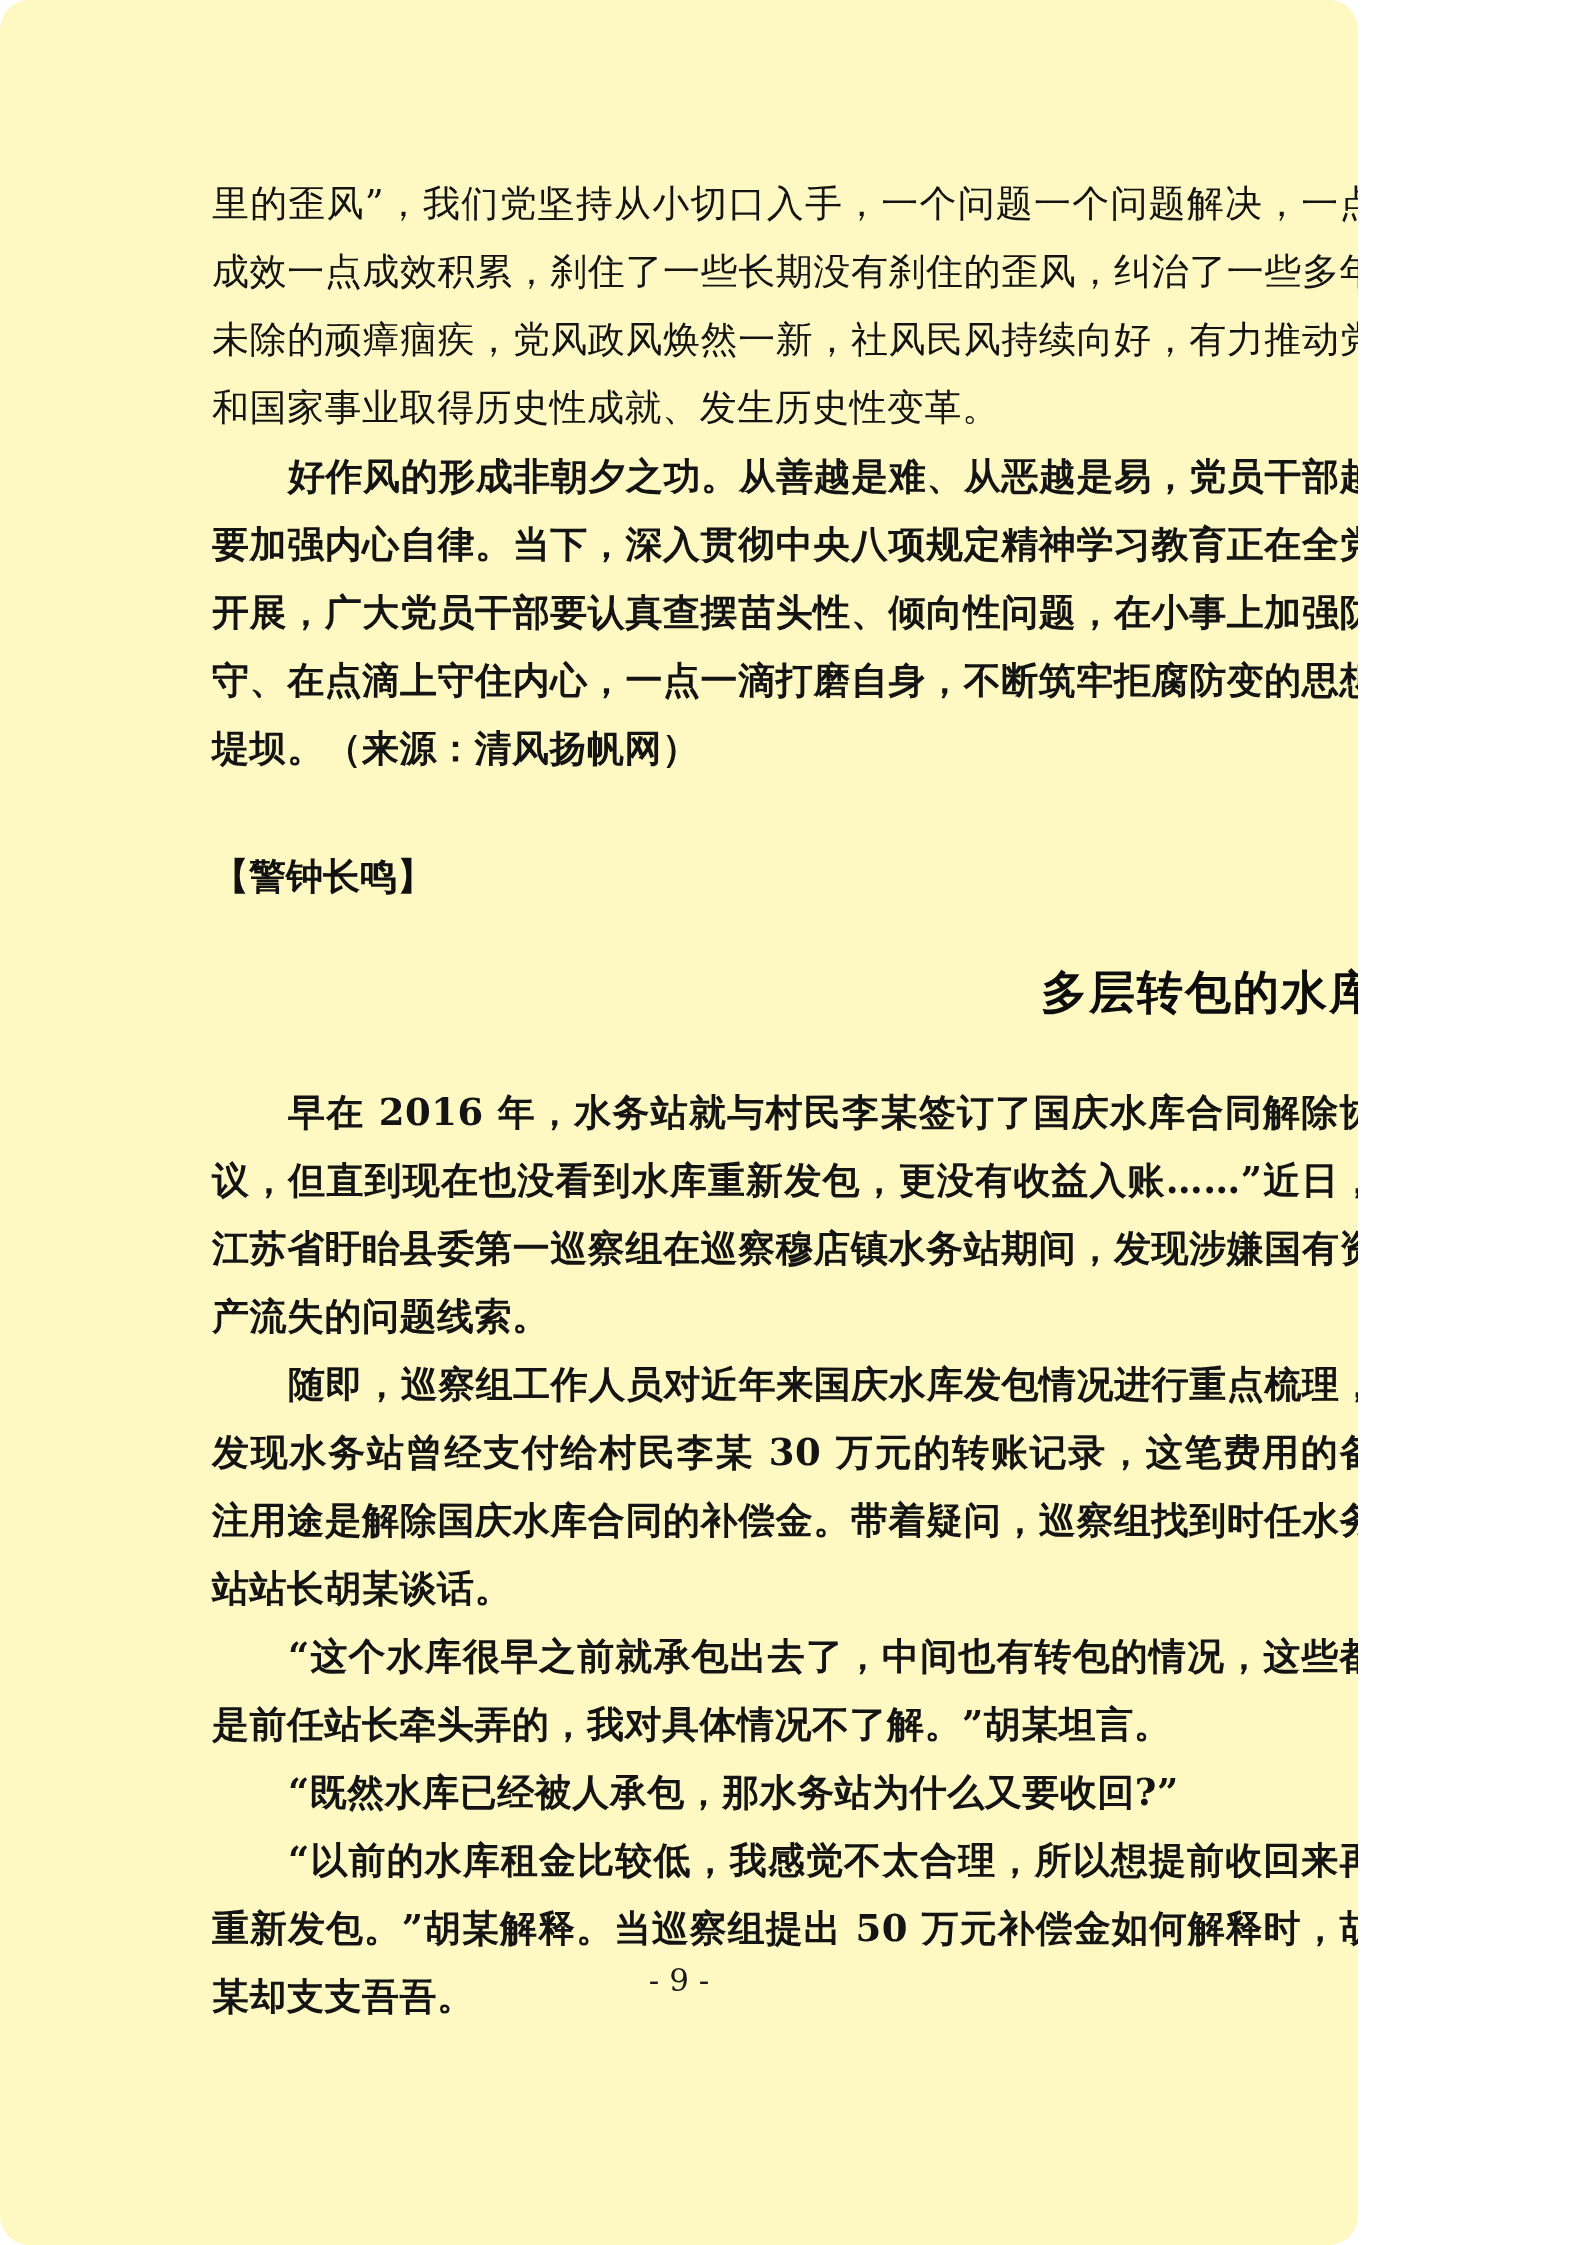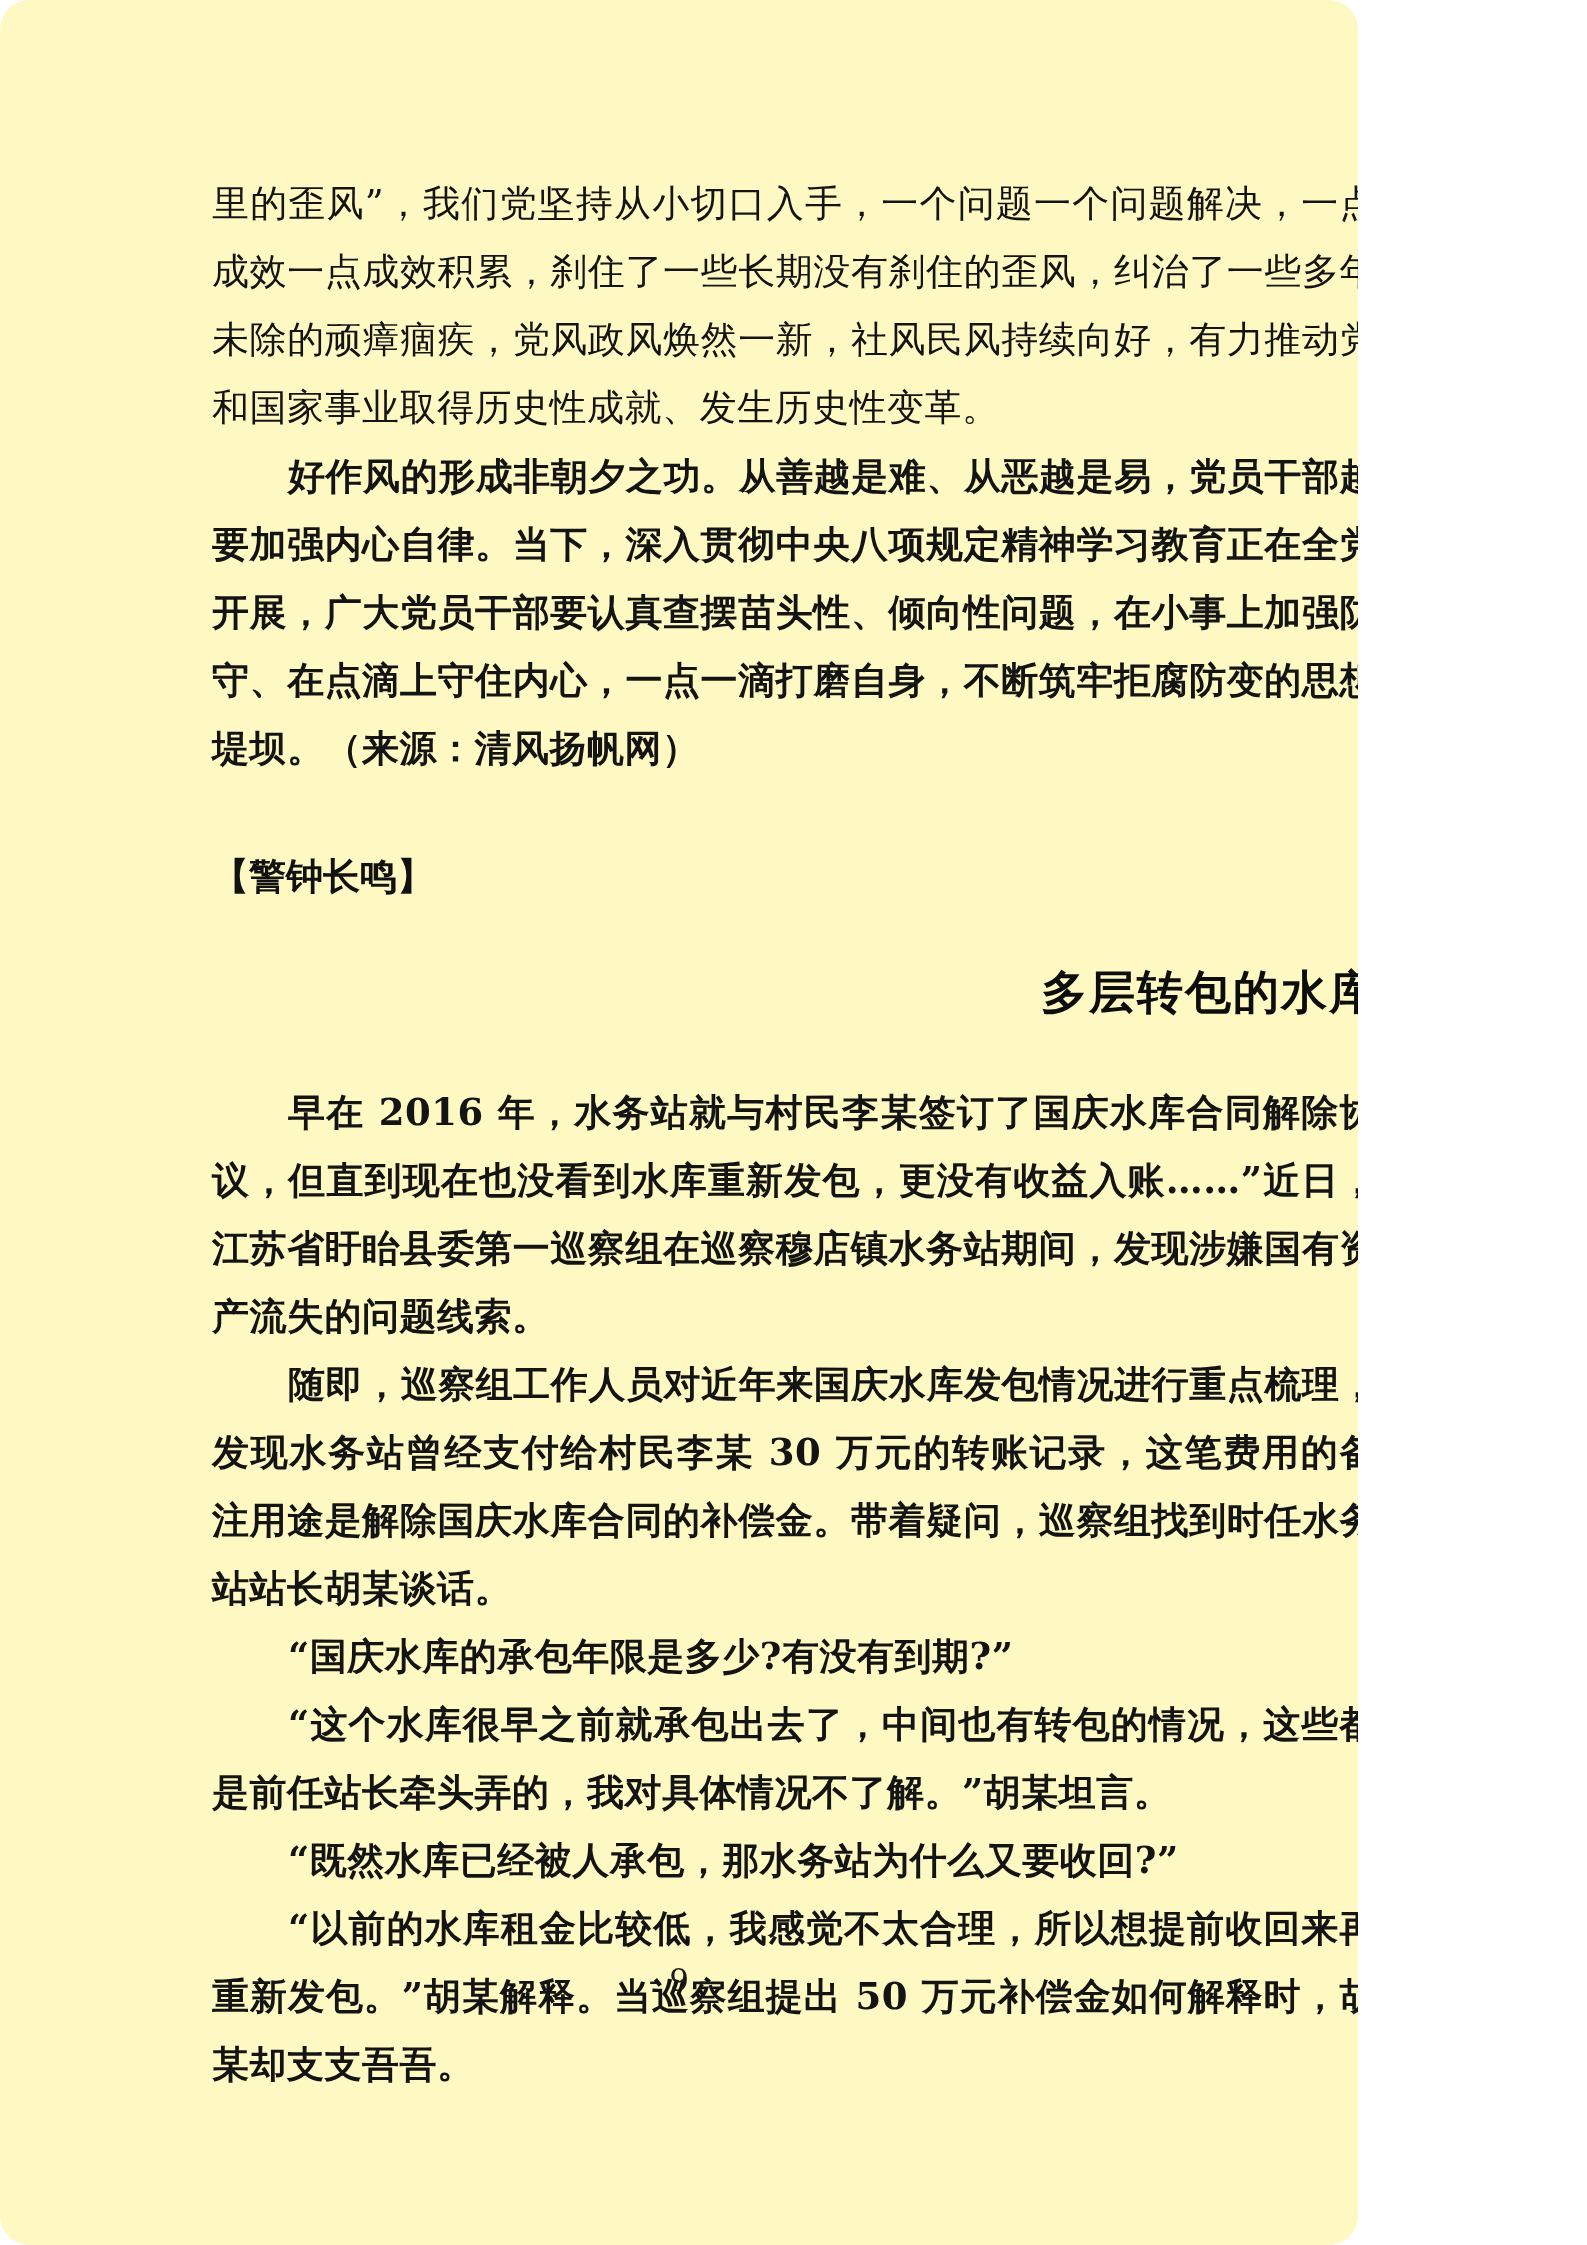--- a/index.html
+++ b/index.html
@@ -76,21 +76,20 @@
     <p class="body-para">里的歪风”，我们党坚持从小切口入手，一个问题一个问题解决，一点成效一点成效积累，刹住了一些长期没有刹住的歪风，纠治了一些多年未除的顽瘴痼疾，党风政风焕然一新，社风民风持续向好，有力推动党和国家事业取得历史性成就、发生历史性变革。</p>
     <p class="body-para indent">好作风的形成非朝夕之功。从善越是难、从恶越是易，党员干部越要加强内心自律。当下，深入贯彻中央八项规定精神学习教育正在全党开展，广大党员干部要认真查摆苗头性、倾向性问题，在小事上加强防守、在点滴上守住内心，一点一滴打磨自身，不断筑牢拒腐防变的思想堤坝。（来源：清风扬帆网）</p>
 
     <div class="section-tag">【警钟长鸣】</div>
 
     <div class="article-title">多层转包的水库</div>
 
     <div class="article-body">
       <p class="body-para indent">早在 2016 年，水务站就与村民李某签订了国庆水库合同解除协议，但直到现在也没看到水库重新发包，更没有收益入账……”近日，江苏省盱眙县委第一巡察组在巡察穆店镇水务站期间，发现涉嫌国有资产流失的问题线索。</p>
       <p class="body-para indent">随即，巡察组工作人员对近年来国庆水库发包情况进行重点梳理，发现水务站曾经支付给村民李某 30 万元的转账记录，这笔费用的备注用途是解除国庆水库合同的补偿金。带着疑问，巡察组找到时任水务站站长胡某谈话。</p>
-      <p class="body-para indent">“国庆水库的承包年限是多少?有没有到期?”</p>
       <p class="body-para indent">“这个水库很早之前就承包出去了，中间也有转包的情况，这些都是前任站长牵头弄的，我对具体情况不了解。”胡某坦言。</p>
       <p class="body-para indent">“既然水库已经被人承包，那水务站为什么又要收回?”</p>
       <p class="body-para indent">“以前的水库租金比较低，我感觉不太合理，所以想提前收回来再重新发包。”胡某解释。当巡察组提出 50 万元补偿金如何解释时，胡某却支支吾吾。</p>
     </div>
 
   </div>
 
   <div class="page-number">- 9 -</div>
 </div>
 

